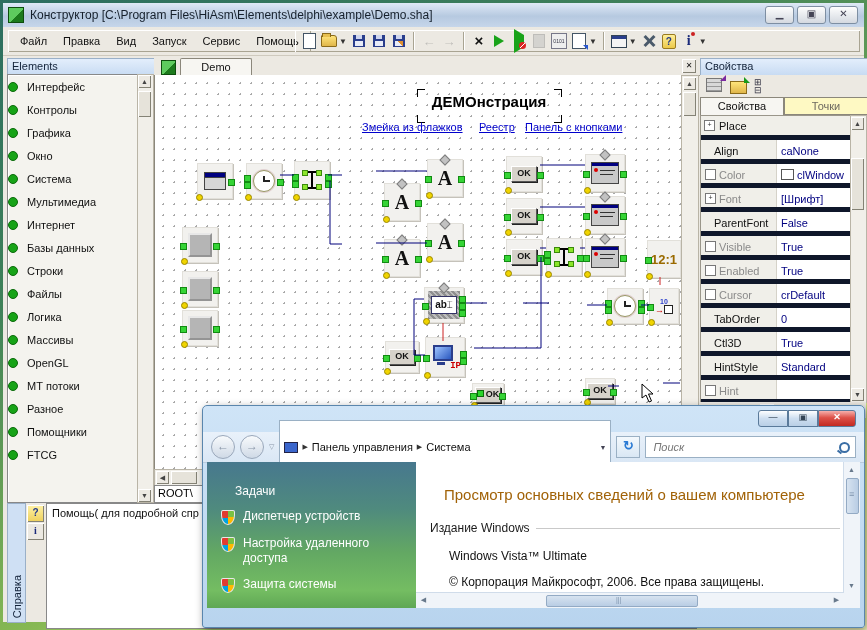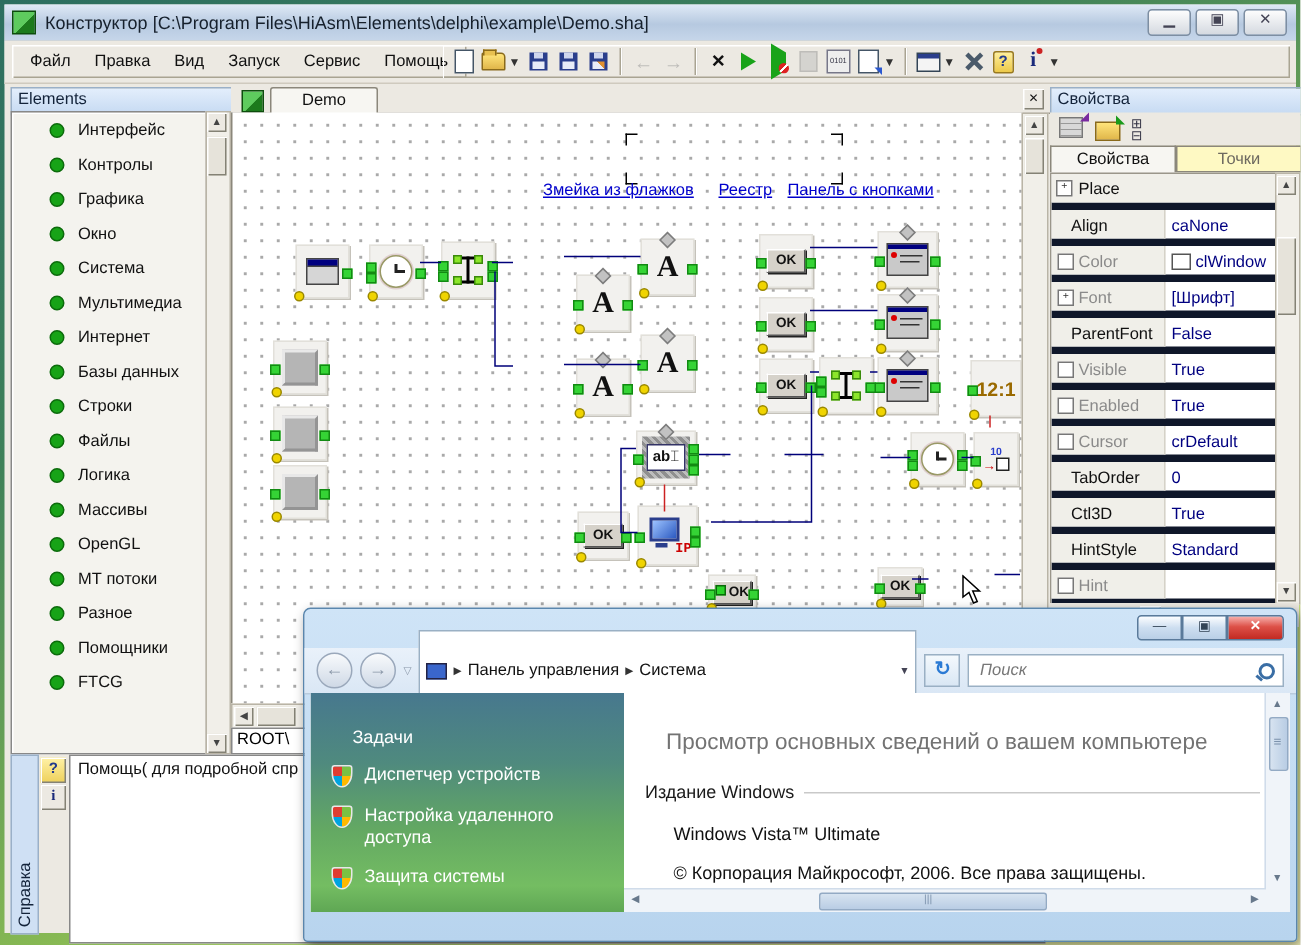--- a/index.html
+++ b/index.html
@@ -53,21 +53,21 @@
   .i-tools:before{transform:rotate(45deg);}.i-tools:after{transform:rotate(-45deg);}
   .i-help{width:12px;height:13px;background:linear-gradient(#ffef9a,#ecc94a);border:1px solid #997a20;border-radius:2px;
           font-size:10px;font-weight:bold;color:#223a8c;text-align:center;line-height:13px;}
   .i-about{font-family:"Liberation Serif",serif;font-size:14px;font-weight:bold;color:#1a2a7a;position:relative;line-height:12px;}
   .i-about:after{content:"";position:absolute;left:4px;top:-3px;width:4px;height:4px;border-radius:50%;background:#c22;}
   
   .pnlhdr{position:absolute;height:17px;background:linear-gradient(#e3eefc,#c6daf2);border:1px solid #9ab0c8;
           line-height:15px;padding-left:4px;color:#13233a;}
   .elist{position:absolute;left:4px;top:71px;width:129px;height:427px;background:#f4f3ee;
          border:1px solid #888;box-shadow:inset 1px 1px 0 #fff;overflow:hidden;}
-  .sbitem{display:flex;align-items:center;height:23px;padding-left:25px;gap:9px;}
+  .sbitem{display:flex;align-items:center;height:23px;padding-left:0;gap:9px;}
   .sbdot{width:8px;height:8px;border-radius:50%;background:#17a317;border:1px solid #0c6b0c;}
   .vscroll,.hscroll{position:absolute;background:#f1efe9;border:1px solid #b9b4a6;}
   .sbar-btn{position:absolute;width:13px;height:13px;background:#ece9e2;box-shadow:inset 1px 1px 0 #fff,inset -1px -1px 0 #848275;
             font-size:7px;color:#444;text-align:center;line-height:13px;}
   .sbar-thumb{position:absolute;background:#e6e3da;box-shadow:inset 1px 1px 0 #fff,inset -1px -1px 0 #848275;}
   
   .tabbar{position:absolute;left:151px;top:55px;width:546px;height:17px;background:#ece9e2;border-bottom:1px solid #9a968a;}
   .tabcube{position:absolute;left:7px;top:2px;width:13px;height:13px;background:linear-gradient(135deg,#5ecb5e 55%,#1c7a1c 56%);border:1px solid #0d4d0d;}
   .ctab{position:absolute;left:26px;top:0;width:70px;height:17px;background:#f7f6f2;border:1px solid #8b877b;border-bottom:none;
         text-align:center;line-height:16px;border-radius:2px 2px 0 0;}
@@ -185,21 +185,21 @@
   .lens{width:7px;height:7px;border:2px solid #3a6ea5;border-radius:50%;position:relative;flex:0 0 auto;}
   .lens:after{content:"";position:absolute;left:-4px;top:7px;width:5px;height:2px;background:#3a6ea5;transform:rotate(40deg);}
   .vbody{position:absolute;left:4px;top:56px;right:4px;bottom:19px;background:#fff;overflow:hidden;}
   .vside{position:absolute;left:0;top:0;width:209px;height:100%;color:#fff;
          background:linear-gradient(180deg,#47788e 0%,#4f8a7e 32%,#63a863 62%,#74bd62 88%,#5fa754 100%);}
   .vside .hd{padding:22px 0 0 28px;font-size:12px;}
   .vitem{display:flex;gap:8px;padding:11px 14px 0 14px;font-size:12px;line-height:15px;align-items:flex-start;}
   .shield{flex:0 0 auto;width:12px;height:13px;margin-top:1px;border:1px solid #e8e8e8;border-radius:2px 2px 50% 50%/2px 2px 65% 65%;
           background:conic-gradient(from -90deg,#e03c31 0 25%,#7ac143 0 50%,#ffb900 0 75%,#00a3e0 0 100%);}
   .vmain{position:absolute;left:209px;top:0;right:16px;bottom:0;background:#fff;}
-  .vhead{color:#737373;font-size:15px;padding:24px 0 0 28px;white-space:nowrap;}
+  .vhead{color:#a16207;font-size:15px;padding:24px 0 0 28px;white-space:nowrap;}
   .vsect{padding:18px 0 0 14px;font-size:12px;color:#1a1a1a;display:flex;align-items:center;gap:6px;}
   .vsect .ln{flex:1;height:1px;background:#c9c9c9;margin-right:4px;}
   .vprod{padding:14px 0 0 33px;font-size:12px;}
   .vcopy{padding:12px 0 0 33px;font-size:12px;}
   .vscr{position:absolute;right:0;top:0;width:16px;bottom:0;background:#f0f4f9;border-left:1px solid #d0dcea;}
   .vscr .a{position:absolute;left:0;width:15px;height:15px;text-align:center;font-size:7px;color:#68798c;line-height:15px;}
   .vthumb{position:absolute;left:2px;width:11px;background:linear-gradient(90deg,#d7e3f0,#b9cde4);border:1px solid #93aac4;border-radius:2px;}
   .vthumb:after{content:"≡";position:absolute;left:2px;top:50%;margin-top:-7px;color:#7d93ad;font-size:9px;}
   .vhscroll{position:absolute;left:209px;right:16px;bottom:0;height:15px;background:#f0f4f9;border-top:1px solid #d0dcea;}
   .vhscroll .a{position:absolute;top:0;width:15px;height:14px;text-align:center;font-size:7px;color:#68798c;line-height:14px;}
@@ -375,20 +375,21 @@
     <span class="sbar-btn" style="left:0;bottom:0;">▼</span>
   </div>
 
   <div class="tabbar">
     <span class="tabcube"></span>
     <span class="ctab">Demo</span>
     <span class="tabclose">✕</span>
   </div>
 
   <div class="canvas">
+    <div class="cnv-title">ДЕМОнстрация</div>
     <span class="selcorn sc-tl" style="left:262px;top:14px;"></span>
     <span class="selcorn sc-tr" style="left:399px;top:14px;"></span>
     <span class="selcorn sc-bl" style="left:262px;top:40px;"></span>
     <span class="selcorn sc-br" style="left:399px;top:40px;"></span>
     <div id="cnv-links">
           <a class="cnv-link" style="left: 207px;">Змейка из флажков</a>
           <a class="cnv-link" style="left: 324px;">Реестр</a>
           <a class="cnv-link" style="left: 370px;">Панель с кнопками</a>
         </div>
     <div id="cnv-blocks">

